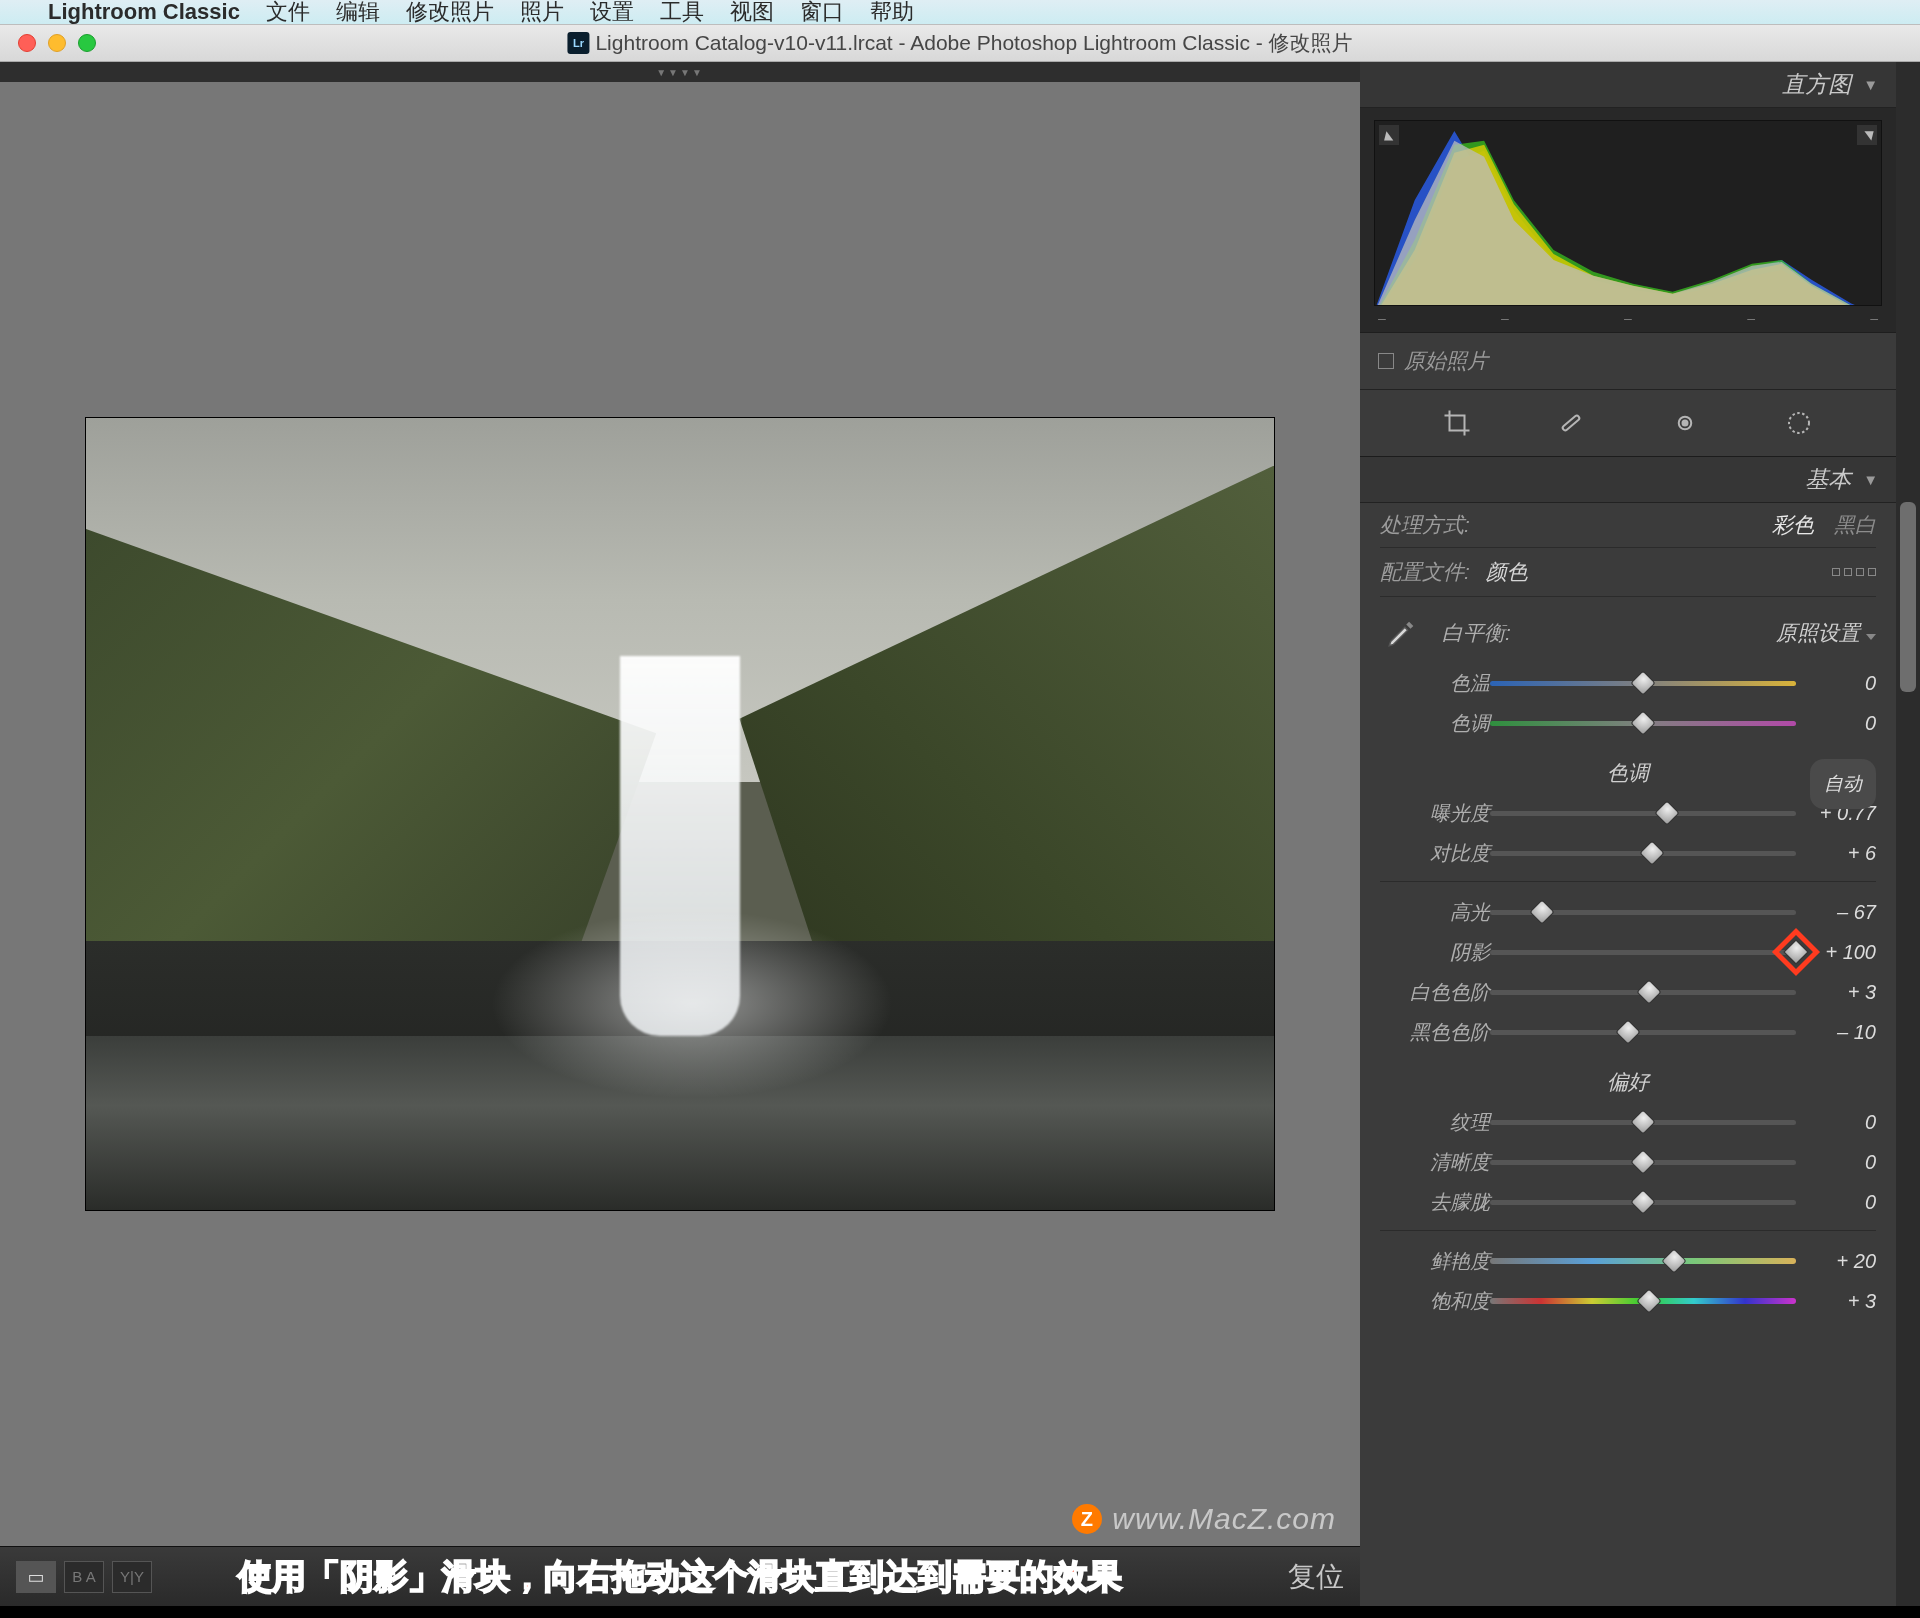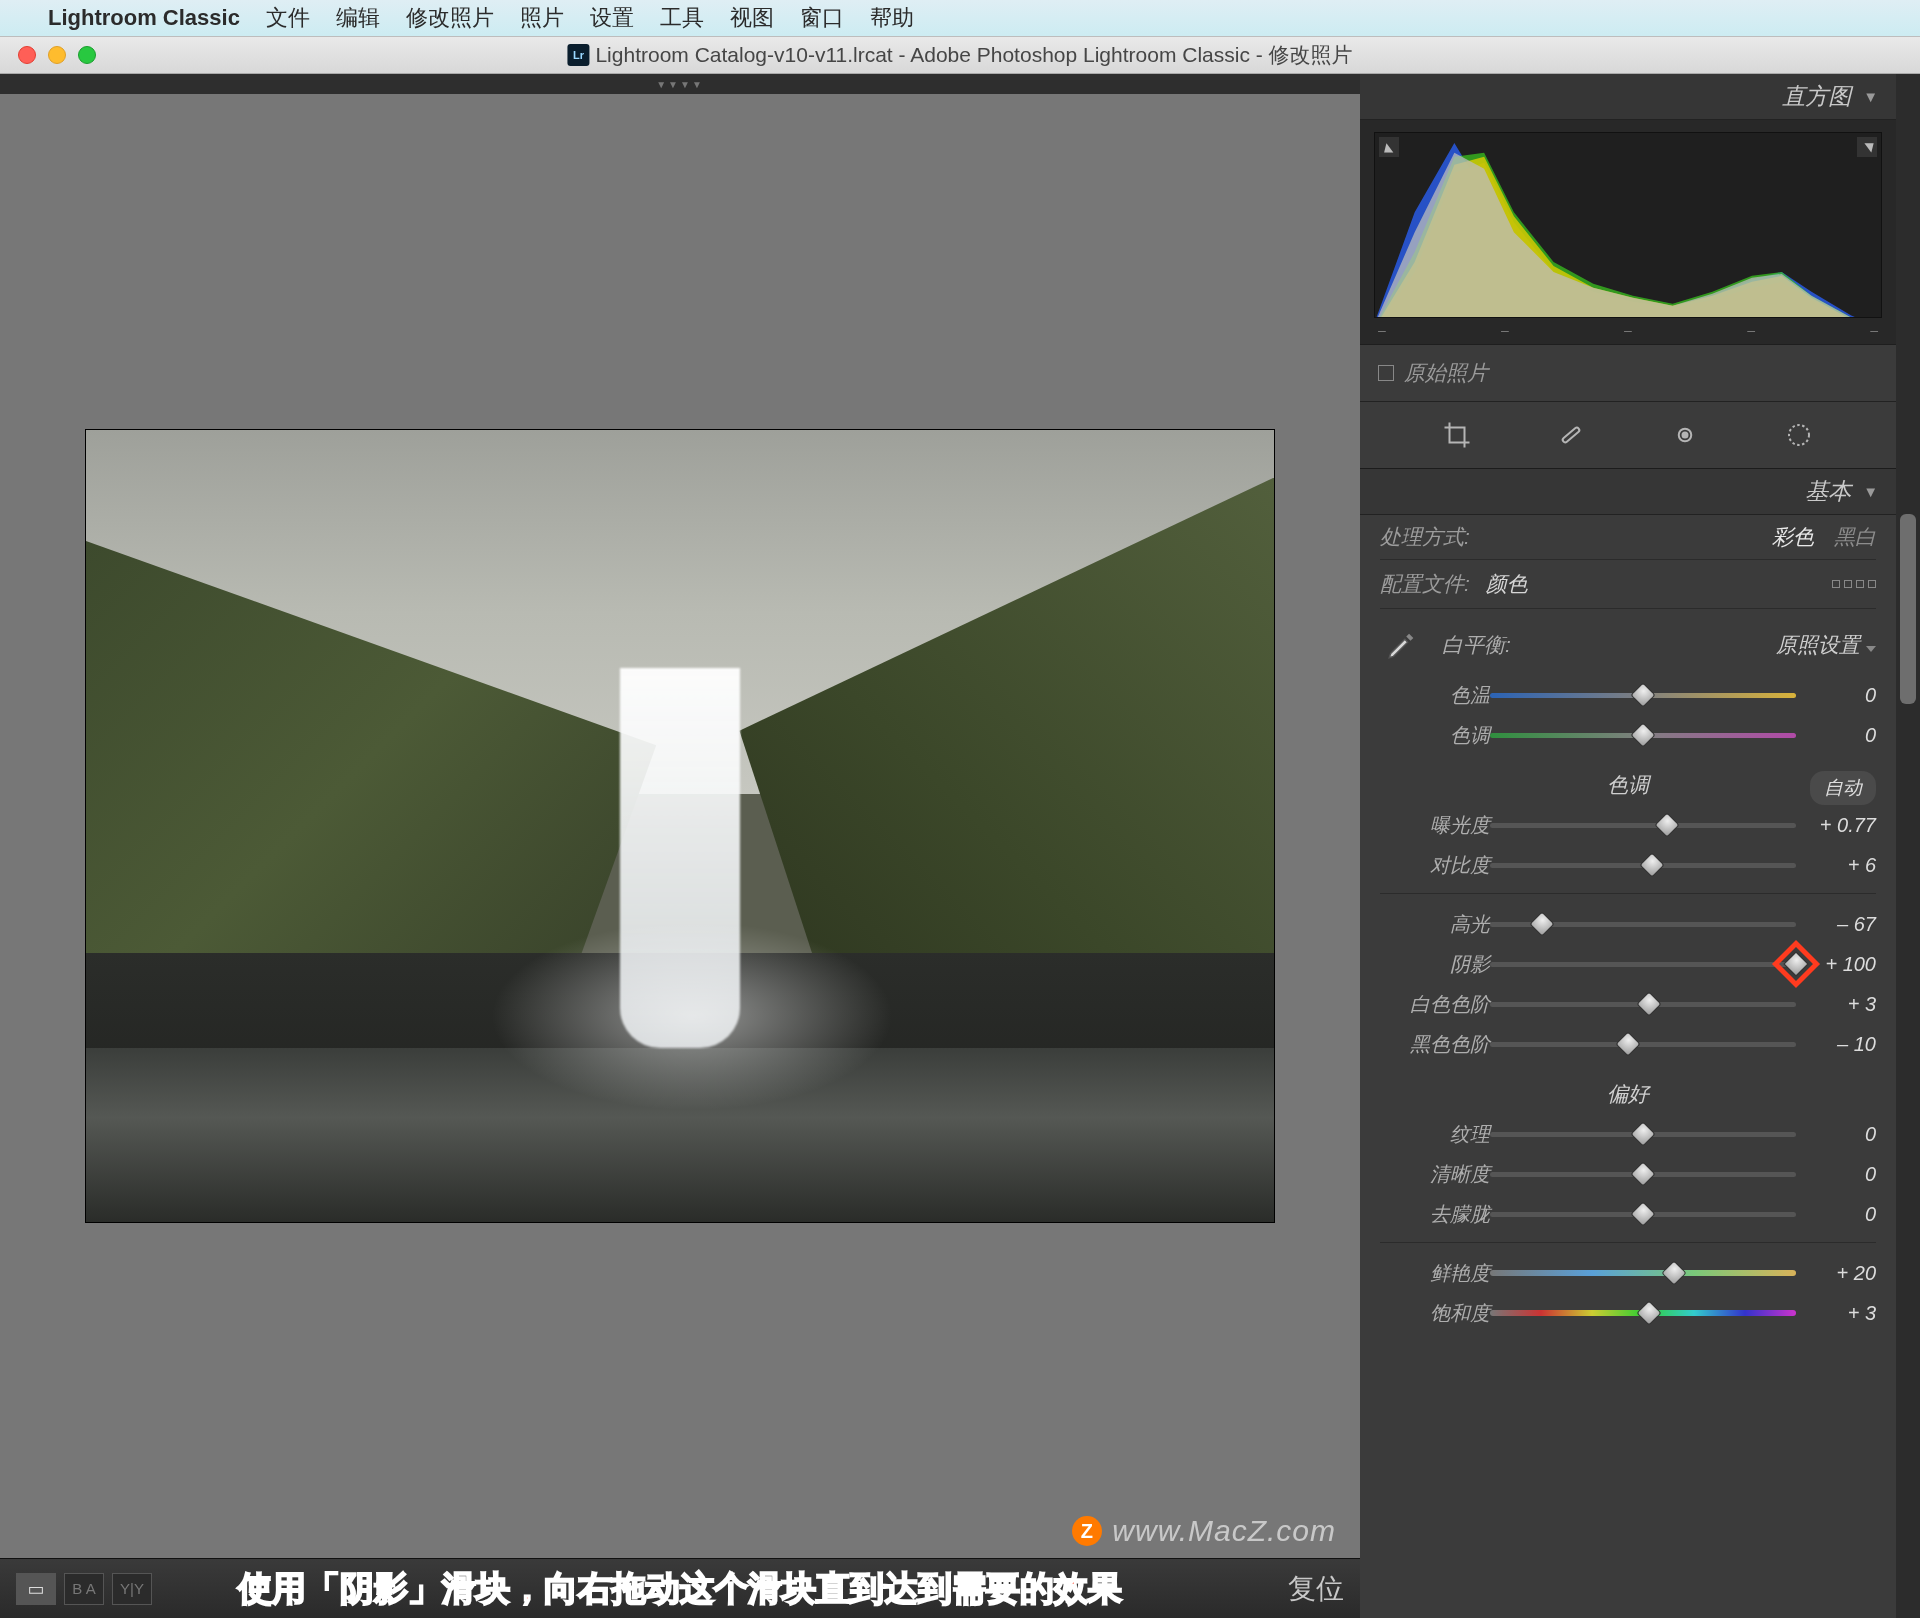--- a/index.html
+++ b/index.html
@@ -1,20 +1,20 @@
 <!DOCTYPE html>
 <html><head>
 <meta charset="utf-8">
 <style>
   :root { --scale: 1; }
   * { box-sizing: border-box; margin: 0; padding: 0; font-family: -apple-system, "Helvetica Neue", Arial, sans-serif; }
   body { width: 1920px; height: 1618px; background: #000; transform-origin: top left; transform: scale(1); overflow: hidden; }
 
   
-  .mac-menubar { height: 36px; background: linear-gradient(#dfeef4,#cdecf2); display: flex; align-items: center; padding: 0 16px; gap: 26px; font-size: 22px; color: #2b2b2b; }
+  .mac-menubar { height: 24px; background: linear-gradient(#dfeef4,#cdecf2); display: flex; align-items: center; padding: 0 16px; gap: 26px; font-size: 22px; color: #2b2b2b; }
   .mac-menubar .apple { font-size: 26px; margin-right: 6px; }
   .mac-menubar .app-name { font-weight: 700; }
   .mac-menubar .menu-item { cursor: default; }
 
   
   .titlebar { height: 38px; background: linear-gradient(#e9e9e9,#d8d8d8); border-top:1px solid #bdbdbd; border-bottom:1px solid #aaa; display:flex; align-items:center; position:relative; }
   .traffic { display:flex; gap:12px; padding-left:18px; }
   .traffic span { width:18px; height:18px; border-radius:50%; display:inline-block; }
   .t-red{ background:#ff5f57; border:1px solid #e33e32;}
   .t-yel{ background:#febc2e; border:1px solid #e0a027;}
@@ -97,21 +97,21 @@
   .slider { flex:1; height:10px; position:relative; display:flex; align-items:center; }
   .track { position:absolute; left:0; right:0; height:5px; background:#555; border-radius:3px; }
   .track.grad-temp { background:linear-gradient(90deg,#2b63b5,#808080,#d8b23a); }
   .track.grad-tint { background:linear-gradient(90deg,#2f8f3e,#808080,#b14aa8); }
   .track.grad-sat  { background:linear-gradient(90deg,#777,#c33,#cc3,#3c3,#3cc,#33c,#c3c); height:6px;}
   .track.grad-vib  { background:linear-gradient(90deg,#777,#5aa0d8,#7ac87a,#d8b25a); height:6px;}
   .thumb { position:absolute; width:18px; height:18px; background:radial-gradient(circle at 35% 30%, #eee,#9a9a9a); border:1px solid #333; border-radius:3px; transform:translate(-50%,-50%) rotate(45deg); top:50%; }
   .thumb.hl { outline:5px solid #ff3b1f; outline-offset:3px; border-radius:0;}
 
   .section-title { text-align:center; color:#cfcfcf; margin:16px 0 6px; position:relative; }
-  .section-title .auto { position:absolute; right:0; top:0; background:#4a4a4a; color:#ddd; padding:4px 14px; border-radius:14px; font-size:19px; }
+  .section-title .auto { position:absolute; right:0; top:0; background:#4a4a4a; color:#ddd; padding:12px 14px; border-radius:14px; font-size:19px; }
 
   .hr { height:1px; background:#2b2b2b; margin:8px 0 10px; }
 
   .watermark { position:absolute; right:24px; bottom:70px; color:rgba(255,255,255,.6); font-size:30px; font-style:italic; letter-spacing:1px; display:flex; align-items:center; gap:10px;}
   .watermark .z { width:30px;height:30px;border-radius:50%;background:#ff7a00;color:#fff;display:flex;align-items:center;justify-content:center;font-style:normal;font-weight:700;font-size:20px;}
 </style>
 </head>
 <body>
 
 <div class="mac-menubar">

